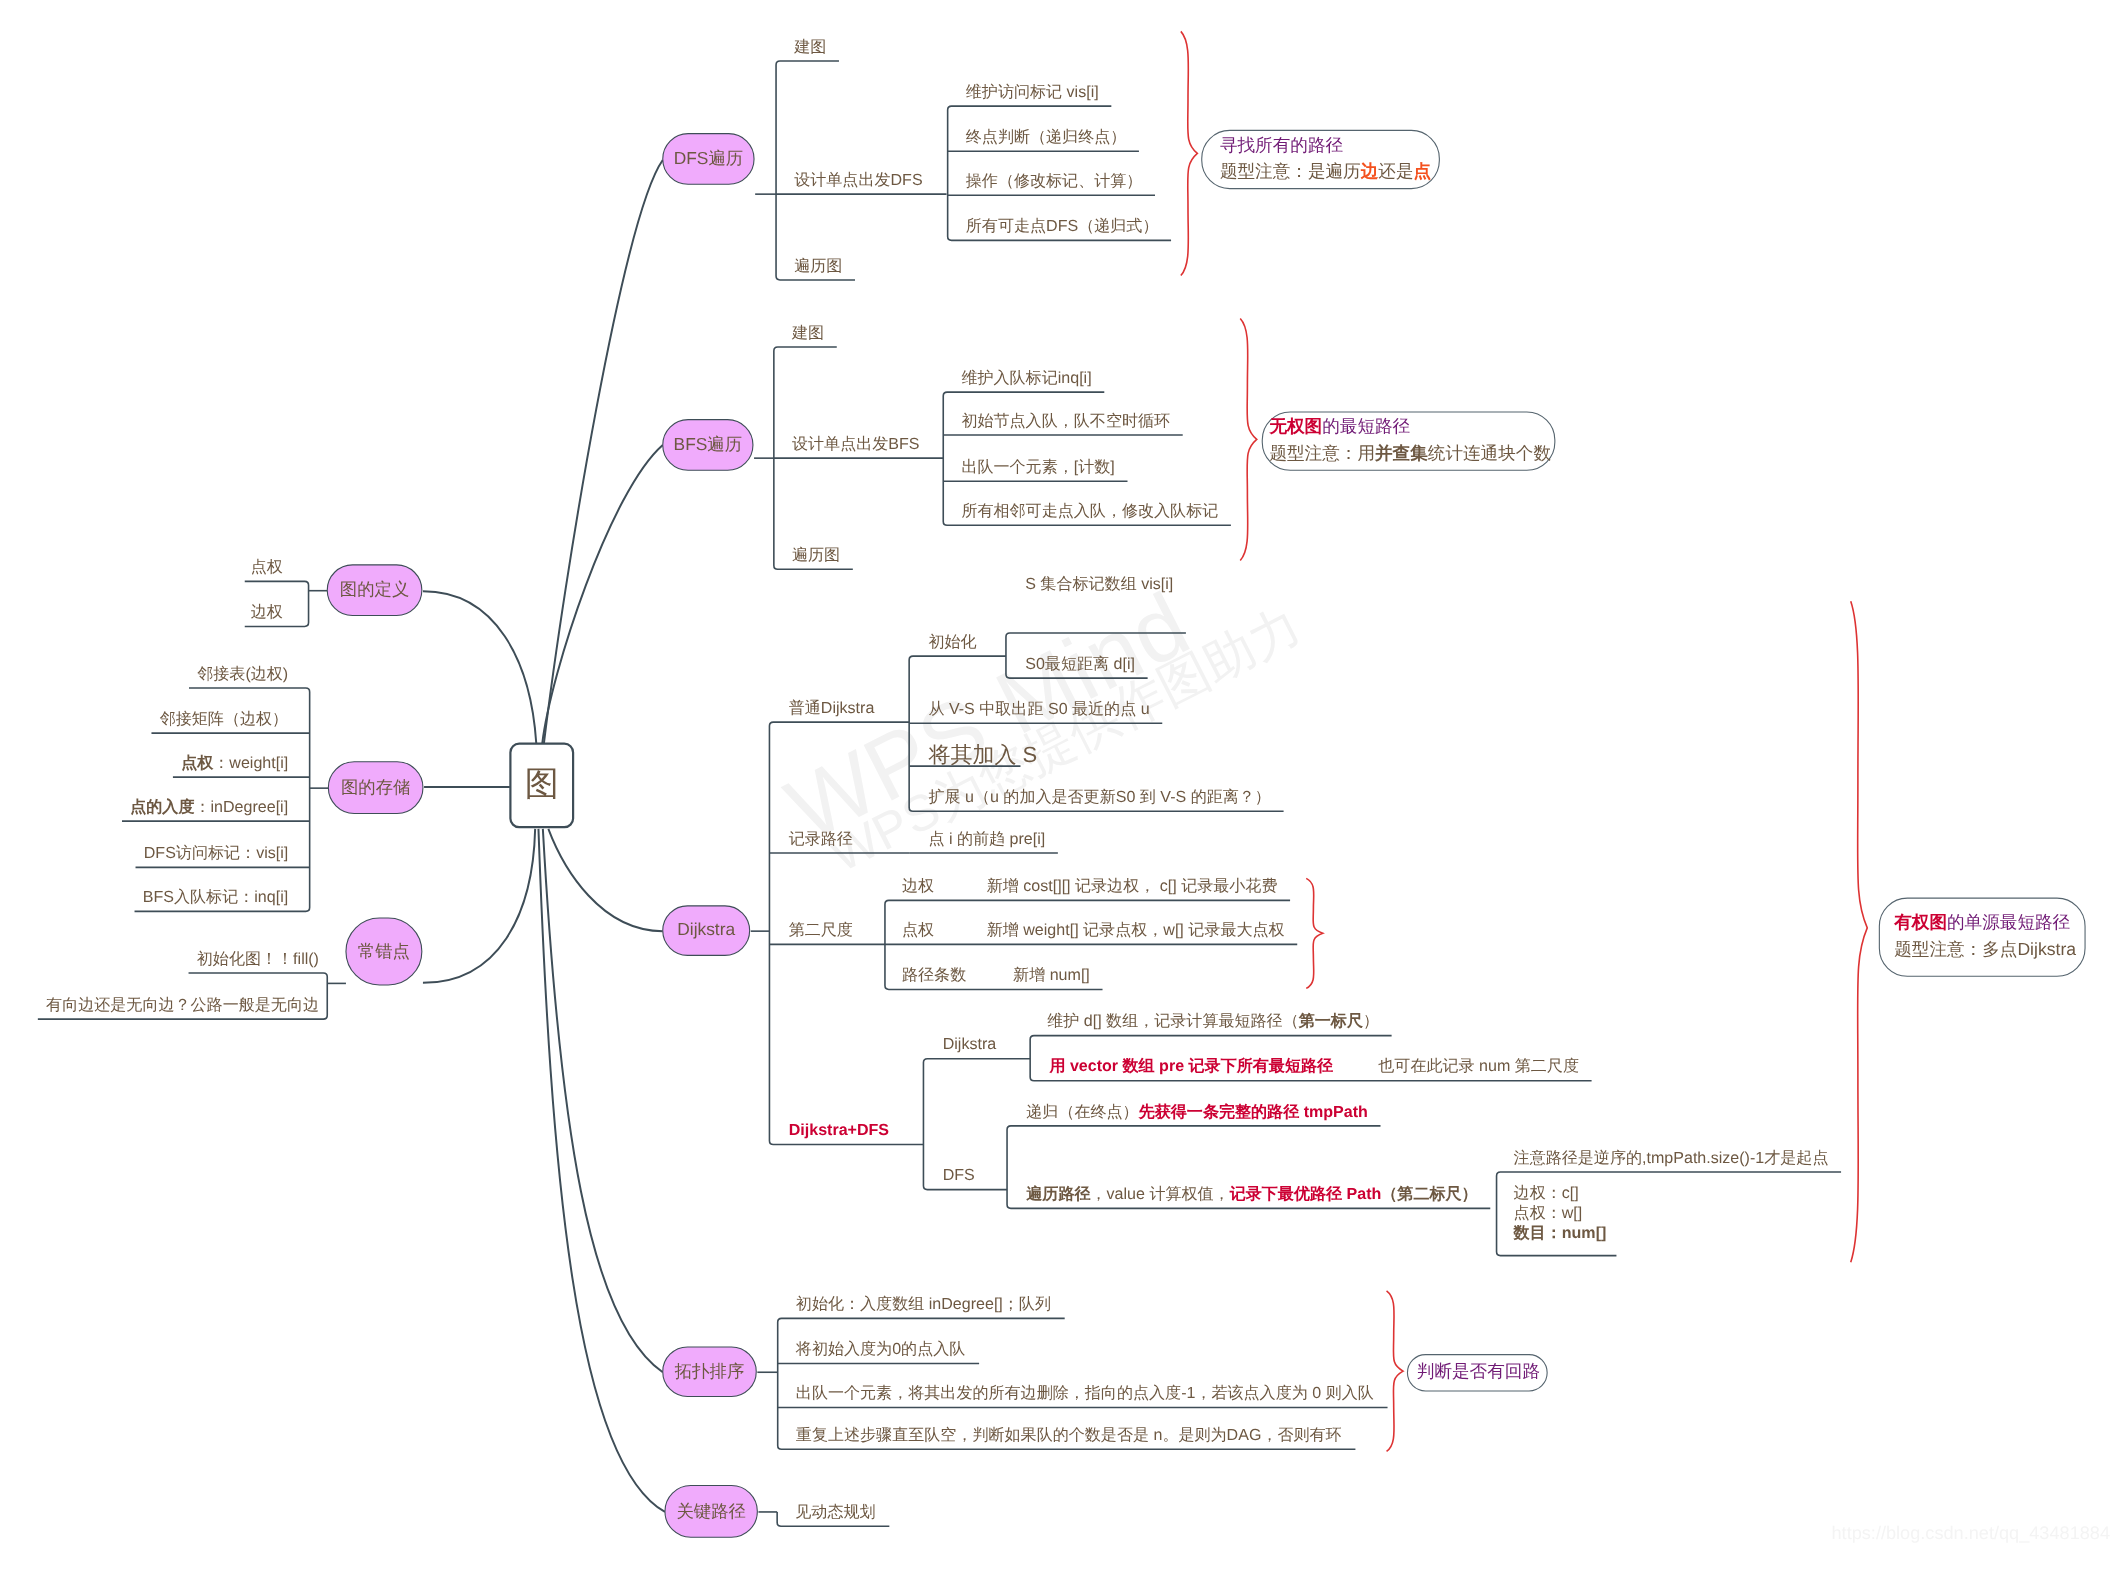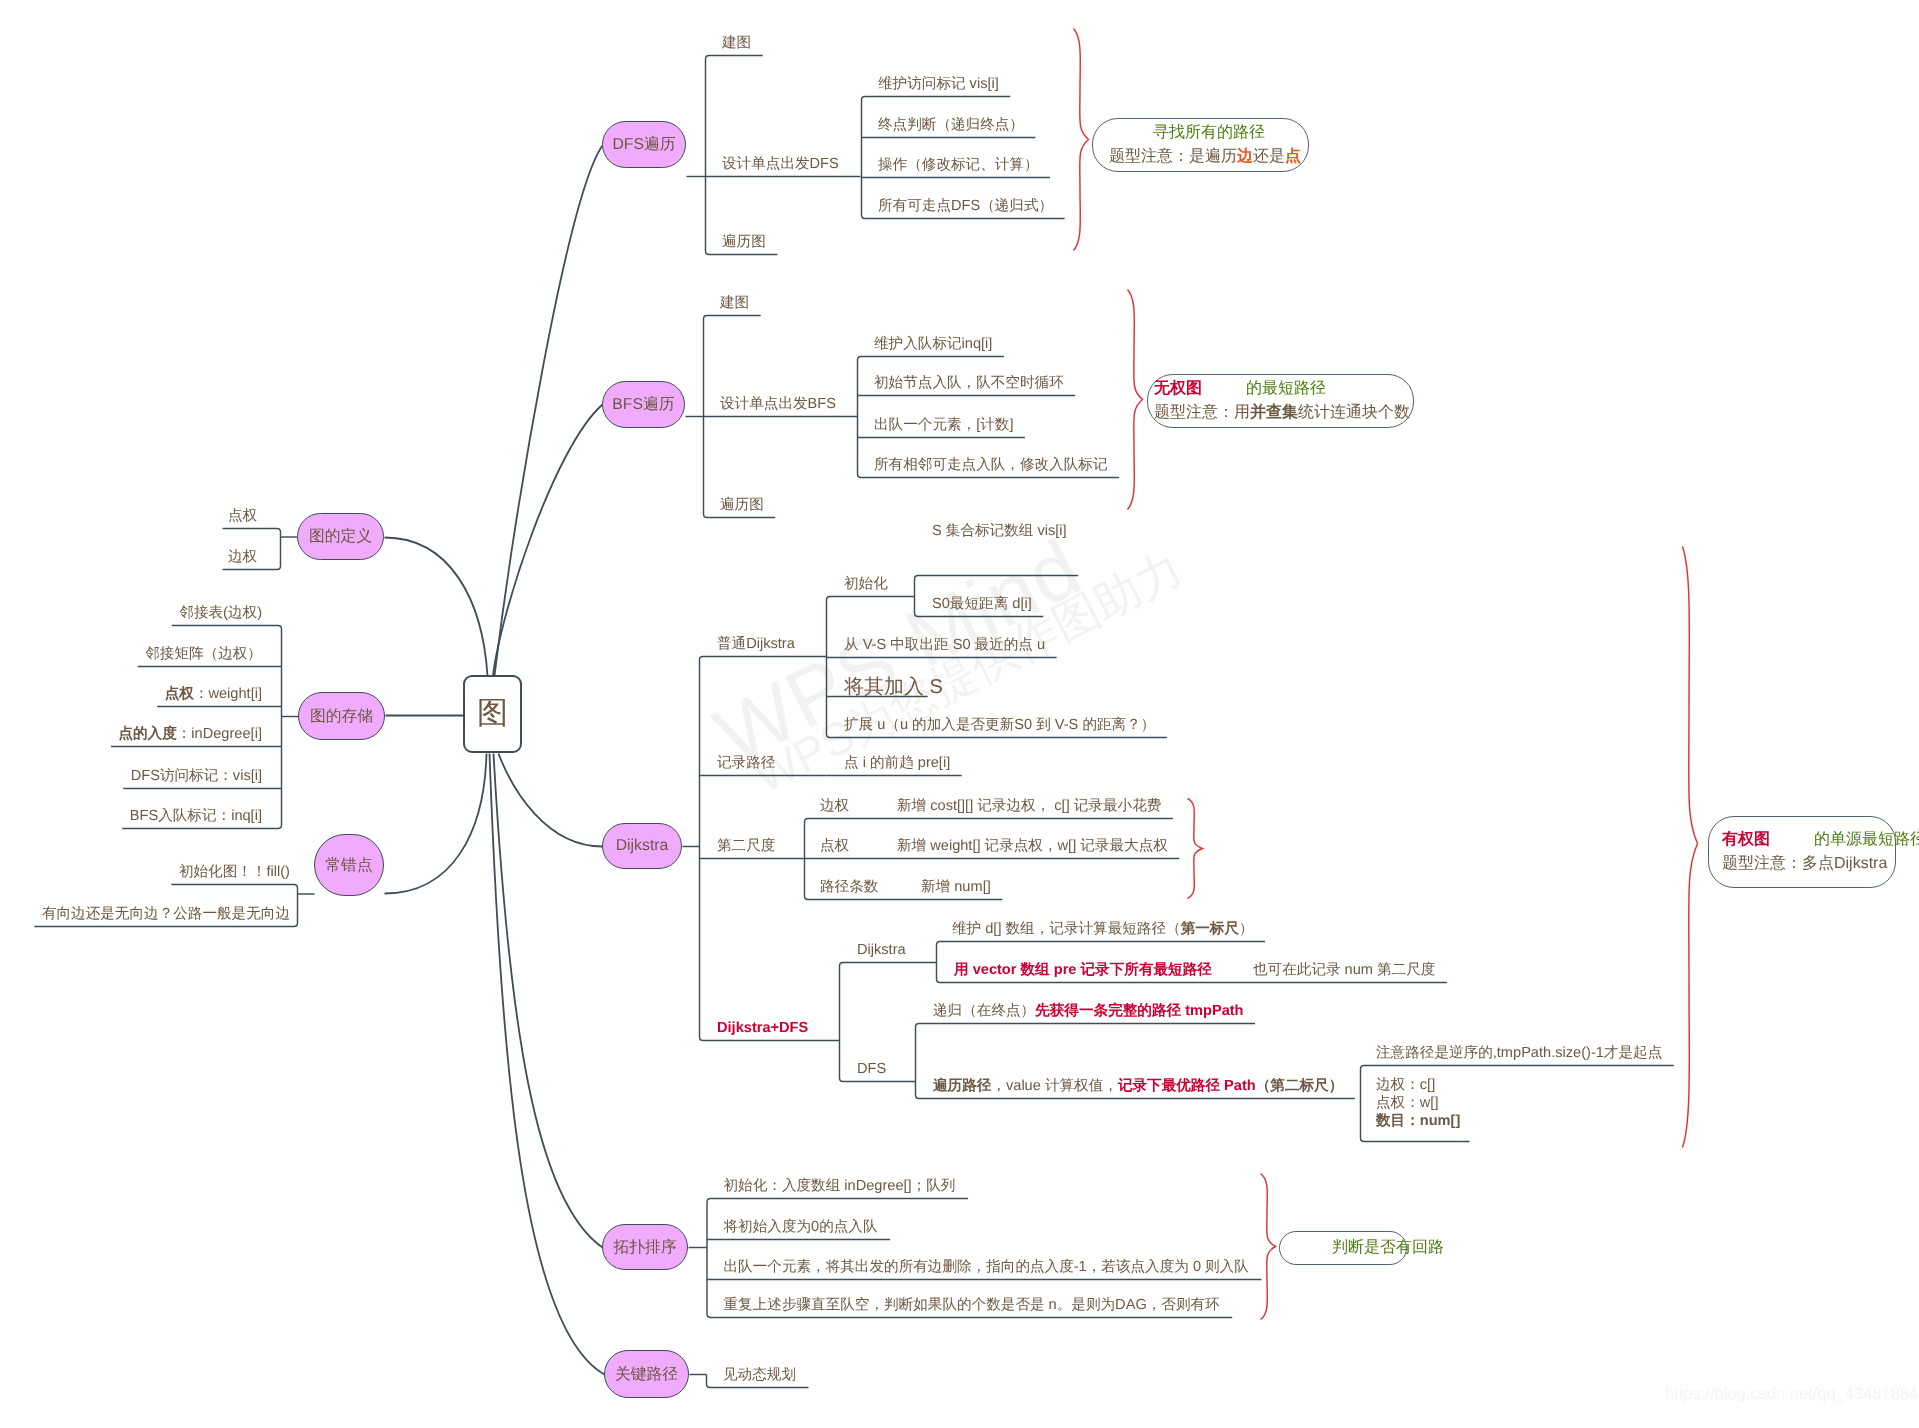--- a/index.html
+++ b/index.html
@@ -19,21 +19,21 @@
   .sumbox{position:absolute;box-sizing:border-box;border:1.4px solid #55646e;border-radius:26px;
           background:#fff;display:flex;flex-direction:column;justify-content:center;}
   .sumline{white-space:nowrap;font-size:16px;line-height:24px;color:#6d5842;}
   .wm{position:absolute;white-space:nowrap;color:#f5f5f5;z-index:0;}
   svg#lines{z-index:2;} .lbl,.pill,.root,.sumbox{z-index:3;}
   .wm-main{left:744px;top:690px;font-size:82px;font-weight:400;color:#f2f2f2;
            transform:rotate(-27deg);transform-origin:0 100%;letter-spacing:1px;}
   .wm-sub{left:772px;top:746px;font-size:46px;color:#f2f2f2;
           transform:rotate(-27deg);transform-origin:0 100%;}
   .wm-corner{left:1665px;top:1385px;font-size:16.5px;color:#f4f4f4;}
-  .bl{color:#4d7c0f;margin-left:44px;} .rdb{color:#cc0033;font-weight:700;}
+  .bl{color:#701a75;} .rdb{color:#cc0033;font-weight:700;}
   .ogb{color:#f4511e;font-weight:700;} .txb{font-weight:700;} .tx{}
 </style>
 </head>
 <body>
 
 <div id="stage">
 <div class="wm wm-main">WPS Mind</div>
 <div class="wm wm-sub">WPS为您提供作图助力</div>
 <div class="wm wm-corner">https://blog.csdn.net/qq_43481884</div>
 <svg id="lines" xmlns="http://www.w3.org/2000/svg" viewBox="0 0 1919 1428">

